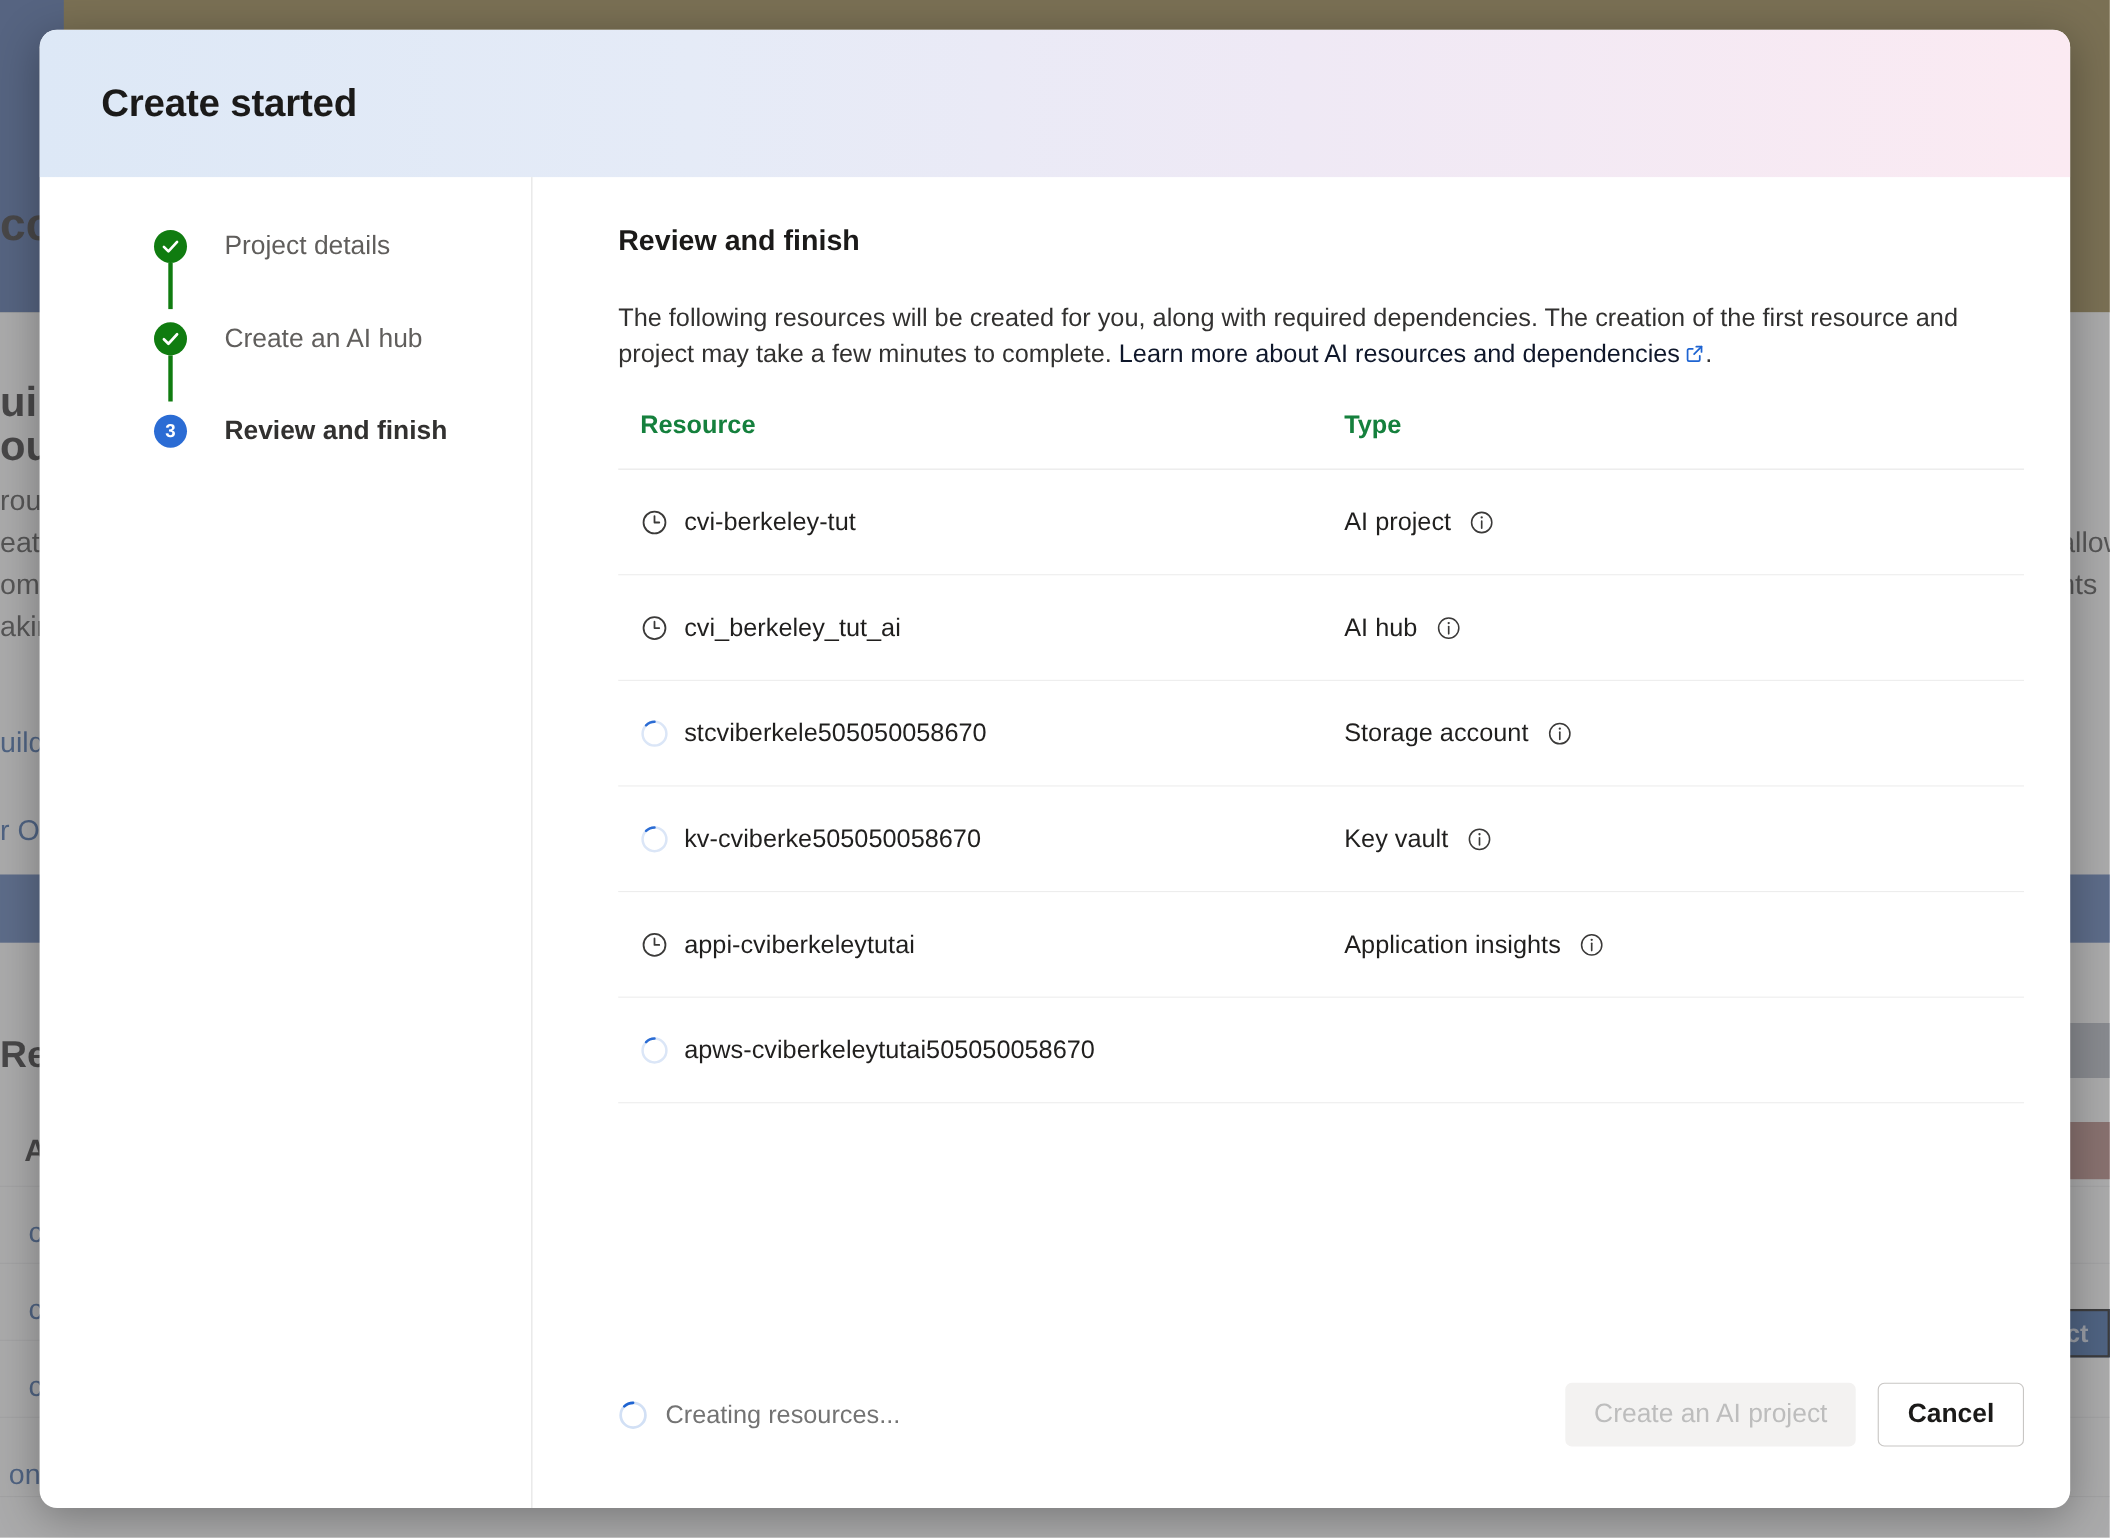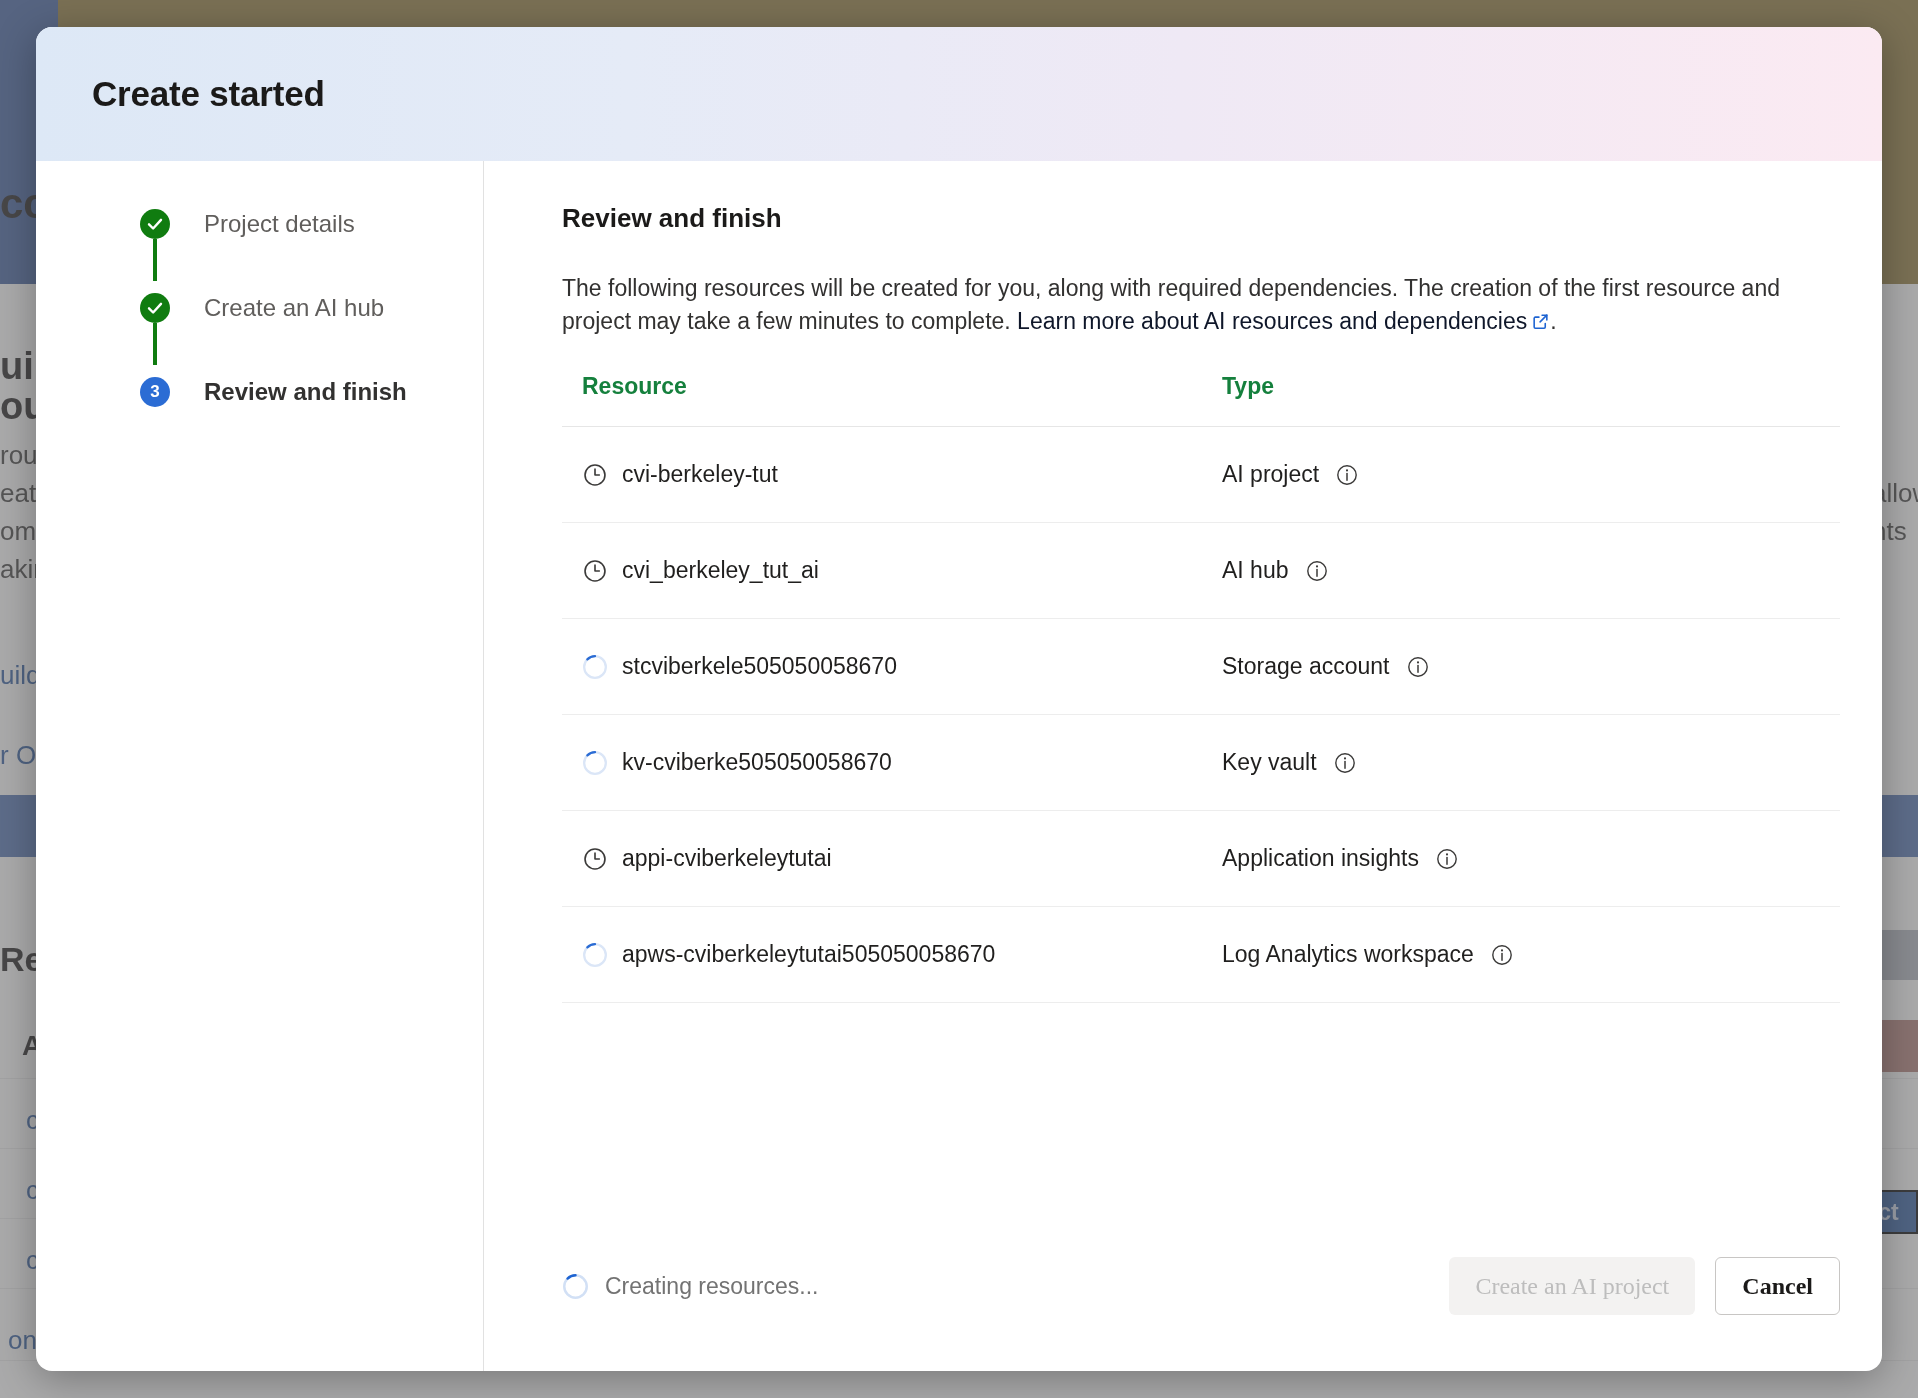--- a/index.html
+++ b/index.html
@@ -182,21 +182,21 @@
     display: flex; align-items: center;
     font-size: 23px; color: #737373;
   }
   #creating-spinner { width: 27px; height: 27px; margin-right: 16px; }
   #creating-spinner svg { width: 27px; height: 27px; display: block; }
   #footer-actions { margin-left: auto; display: flex; align-items: center; gap: 20px; }
   .btn {
     height: 58px;
     border-radius: 6px;
     font-size: 24px;
-    font-family: Liberation Serif, serif;
+    font-family: Liberation Sans, sans-serif;
     display: flex; align-items: center; justify-content: center;
     padding: 0 26px;
     white-space: nowrap;
   }
   #btn-create {
     background: #f3f2f1; color: #bdbdbd; border: none; cursor: default;
     min-width: 246px;
   }
   #btn-cancel {
     background: #ffffff; color: #1b1a19; border: 1px solid #c8c6c4;
@@ -405,30 +405,20 @@
             <div class="res-row">
               <div class="res-name col-res">
                 <span class="status-icon">
                   <svg viewBox="0 0 24 24" fill="none">
                     <circle cx="12" cy="12" r="10" stroke="#dbe6f7" stroke-width="2.1"></circle>
                     <path d="M12 2a10 10 0 0 0-7.07 2.93" stroke="#2b6cd4" stroke-width="2.1" stroke-linecap="round"></path>
                   </svg>
                 </span>
                 <span>apws-cviberkeleytutai505050058670</span>
               </div>
-              <div class="res-type col-type">
-                <span>Log Analytics workspace</span>
-                <span class="info-icon">
-                  <svg viewBox="0 0 24 24" fill="none">
-                    <circle cx="12" cy="12" r="9.2" stroke="#3b3a39" stroke-width="1.4"></circle>
-                    <circle cx="12" cy="7.4" r="1.05" fill="#3b3a39"></circle>
-                    <path d="M12 10.6v6.6" stroke="#3b3a39" stroke-width="1.5" stroke-linecap="round"></path>
-                  </svg>
-                </span>
-              </div>
             </div>
           </div>
       </div>
 
       <div id="main-spacer"></div>
 
       <div id="modal-footer">
         <div id="creating-status">
           <span id="creating-spinner">
             <svg viewBox="0 0 24 24" fill="none">

